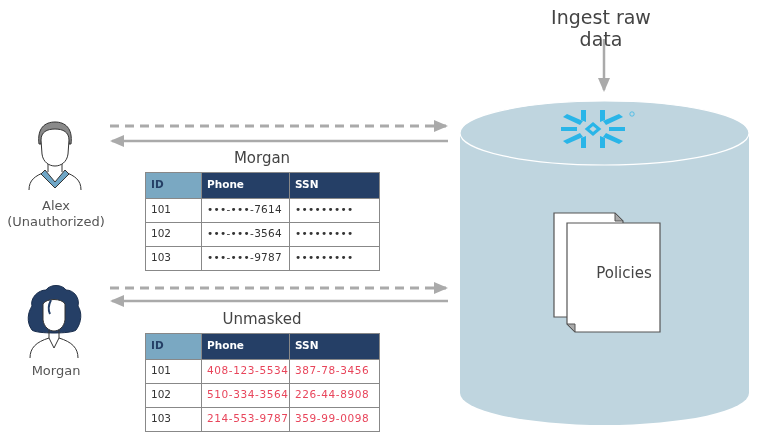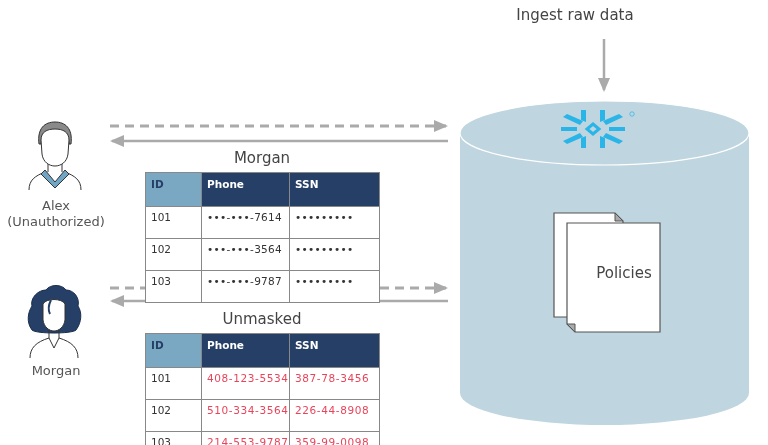--- a/index.html
+++ b/index.html
@@ -14,33 +14,33 @@
     position: absolute; text-align: center; font-size: 13px; line-height: 16px; color: #555;
   }
   .tbl-title {
     position: absolute; font-size: 15px; color: #444; text-align: center; width: 234px;
   }
   table.data {
     position: absolute; border-collapse: collapse; width: 235px;
     font-size: 10.5px;
   }
   table.data th, table.data td {
-    border: 1px solid #888; height: 19px; padding: 0 0 12px 5px; text-align: left;
+    border: 1px solid #888; height: 19px; padding: 0 0 4px 5px; text-align: left;
   }
   table.data th {
     background: #253f66; color: #ffffff; font-weight: bold; height: 21px; font-size: 10.5px;
   }
   table.data th.id { background: #7aa8c2; color: #253f66; }
   table.data td { color: #333; background: #fff; }
   table.data td.c0 { width: 50px; }
   table.data td.c1 { width: 82px; }
   table.data td.masked { letter-spacing: 0.3px; }
   table.data td.red { color: #e8455b; letter-spacing: 0.6px; }
   .ingest-label {
-    position: absolute; font-size: 15px; color: #444; left: 505px; top: 6px; width: 140px; text-align: center;
+    position: absolute; font-size: 19px; color: #444; left: 531px; top: 6px; width: 140px; text-align: center;
   }
   .policies-label {
     position: absolute; font-size: 15px; color: #444; left: 568px; top: 264px; width: 112px; text-align: center;
   }
 </style>
 </head>
 <body>
 
 <svg class="full" width="768" height="445" viewBox="0 0 768 445">
   <defs>

